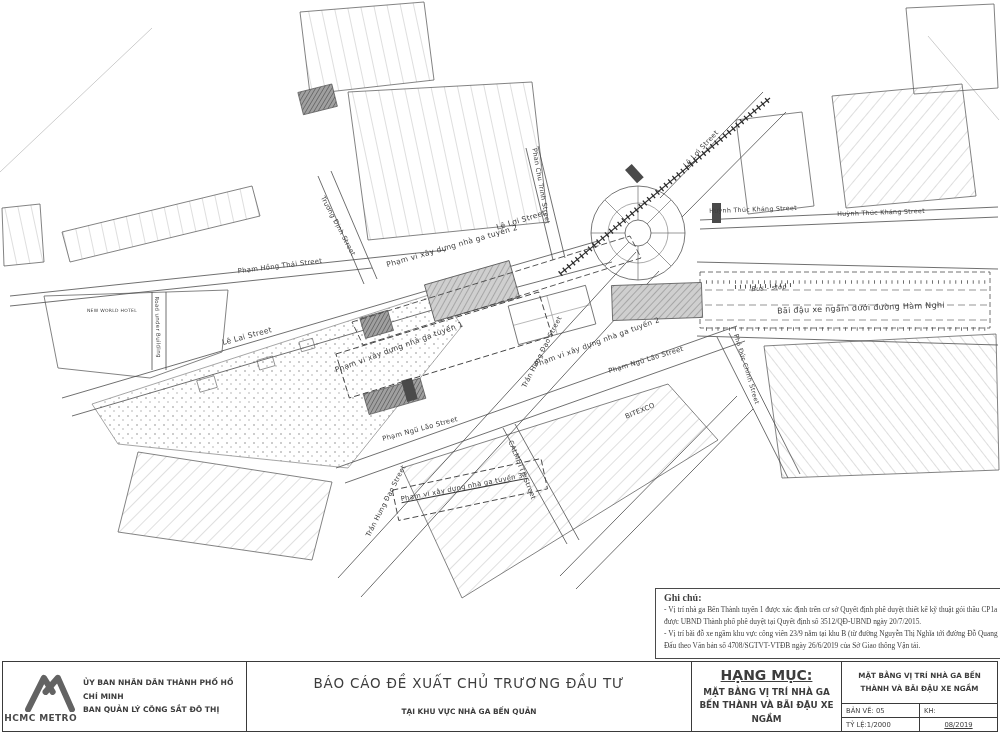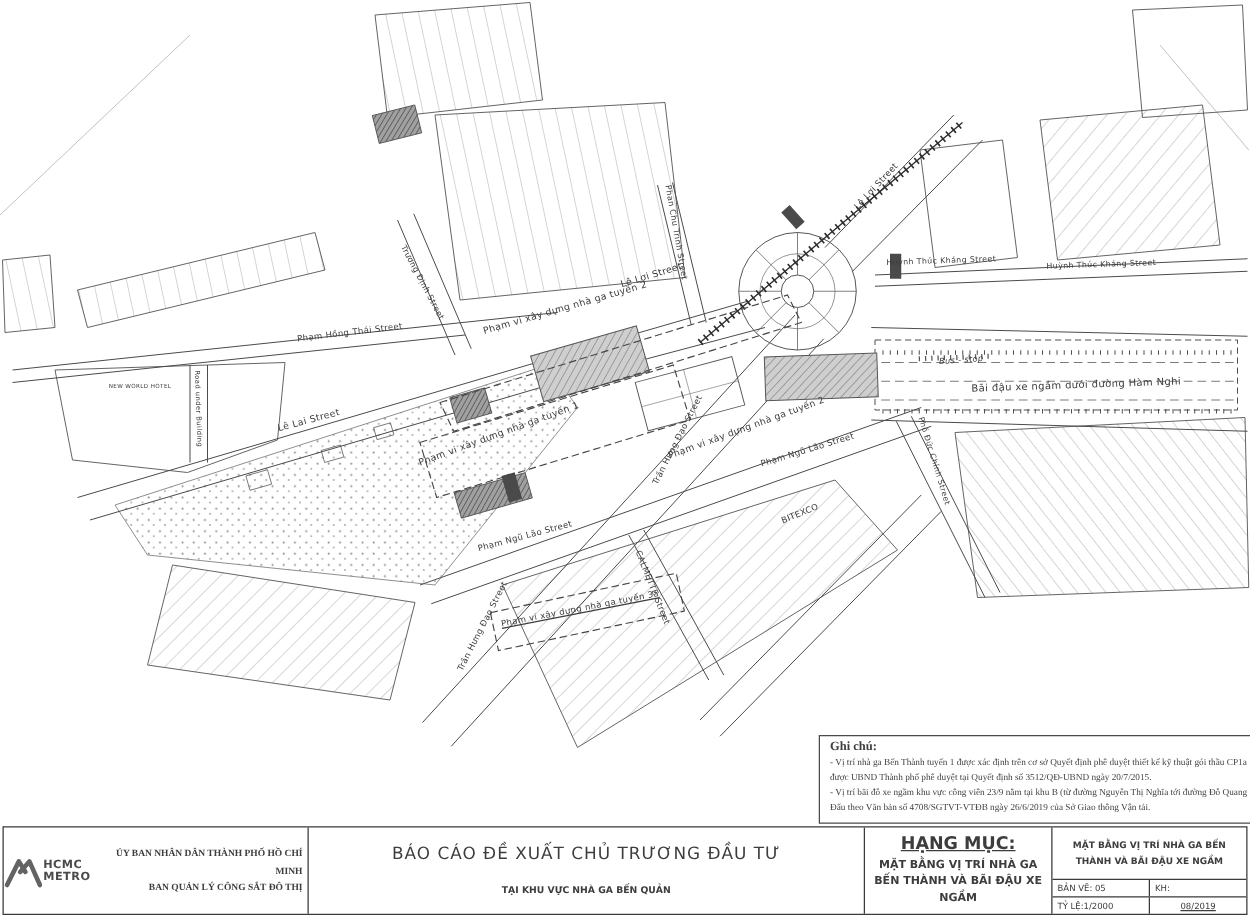--- a/index.html
+++ b/index.html
@@ -28,23 +28,23 @@
   #notes .notes-title{font-size:10px;font-weight:bold;margin:0 0 1px 0;}
   #notes p{font-size:7.4px;line-height:1.6;margin:0;}
   
   #title-block{
     position:absolute;left:2px;top:661px;width:994px;height:69px;
     border:1.6px solid #3a3a3a;display:flex;background:#fff;color:#3d3d3d;
   }
   .tb-cell{border-left:1.3px solid #3a3a3a;box-sizing:border-box;}
   .tb-cell:first-child{border-left:none;}
   #tb-owner{width:243px;display:flex;align-items:center;justify-content:center;gap:6px;}
-  #logo-wrap{display:flex;flex-direction:row;align-items:center;width:74px;}
+  #logo-wrap{display:flex;flex-direction:column;align-items:flex-end;width:74px;}
   #logo-wrap .logo-text{font-size:9px;font-weight:bold;color:#4a4a4a;letter-spacing:.4px;margin-top:1px;}
-  #tb-owner .agency{flex:1;text-align:right;font-size:7.6px;font-weight:bold;line-height:1.8;padding-right:4px;font-family:Liberation Serif, serif;}
+  #tb-owner .agency{flex:1;text-align:left;font-size:7.6px;font-weight:bold;line-height:1.8;padding-right:4px;}
   #tb-project{flex:1;display:flex;flex-direction:column;align-items:center;justify-content:center;padding:2px 6px;}
   #tb-project .report-title{font-size:13.5px;letter-spacing:.8px;margin-bottom:15px;}
   #tb-project .proj-sub{font-size:7.4px;font-weight:bold;line-height:1.7;text-align:center;}
   #tb-hangmuc{width:150px;display:flex;flex-direction:column;align-items:center;justify-content:center;padding:2px 6px;text-align:center;}
   #tb-hangmuc .hm-label{font-size:14px;font-weight:bold;text-decoration:underline;margin-bottom:3px;}
   #tb-hangmuc .hm-value{font-size:8.8px;font-weight:bold;line-height:1.55;}
   #tb-info{width:156px;display:flex;flex-direction:column;}
   #tb-info .info-title{flex:1;display:flex;align-items:center;justify-content:center;text-align:center;font-size:7.2px;font-weight:bold;line-height:1.7;padding:1px 4px;border-bottom:1.1px solid #3a3a3a;}
   .info-row{display:flex;height:13px;}
   .info-row + .info-row{border-top:1.1px solid #3a3a3a;text-align:right;}

